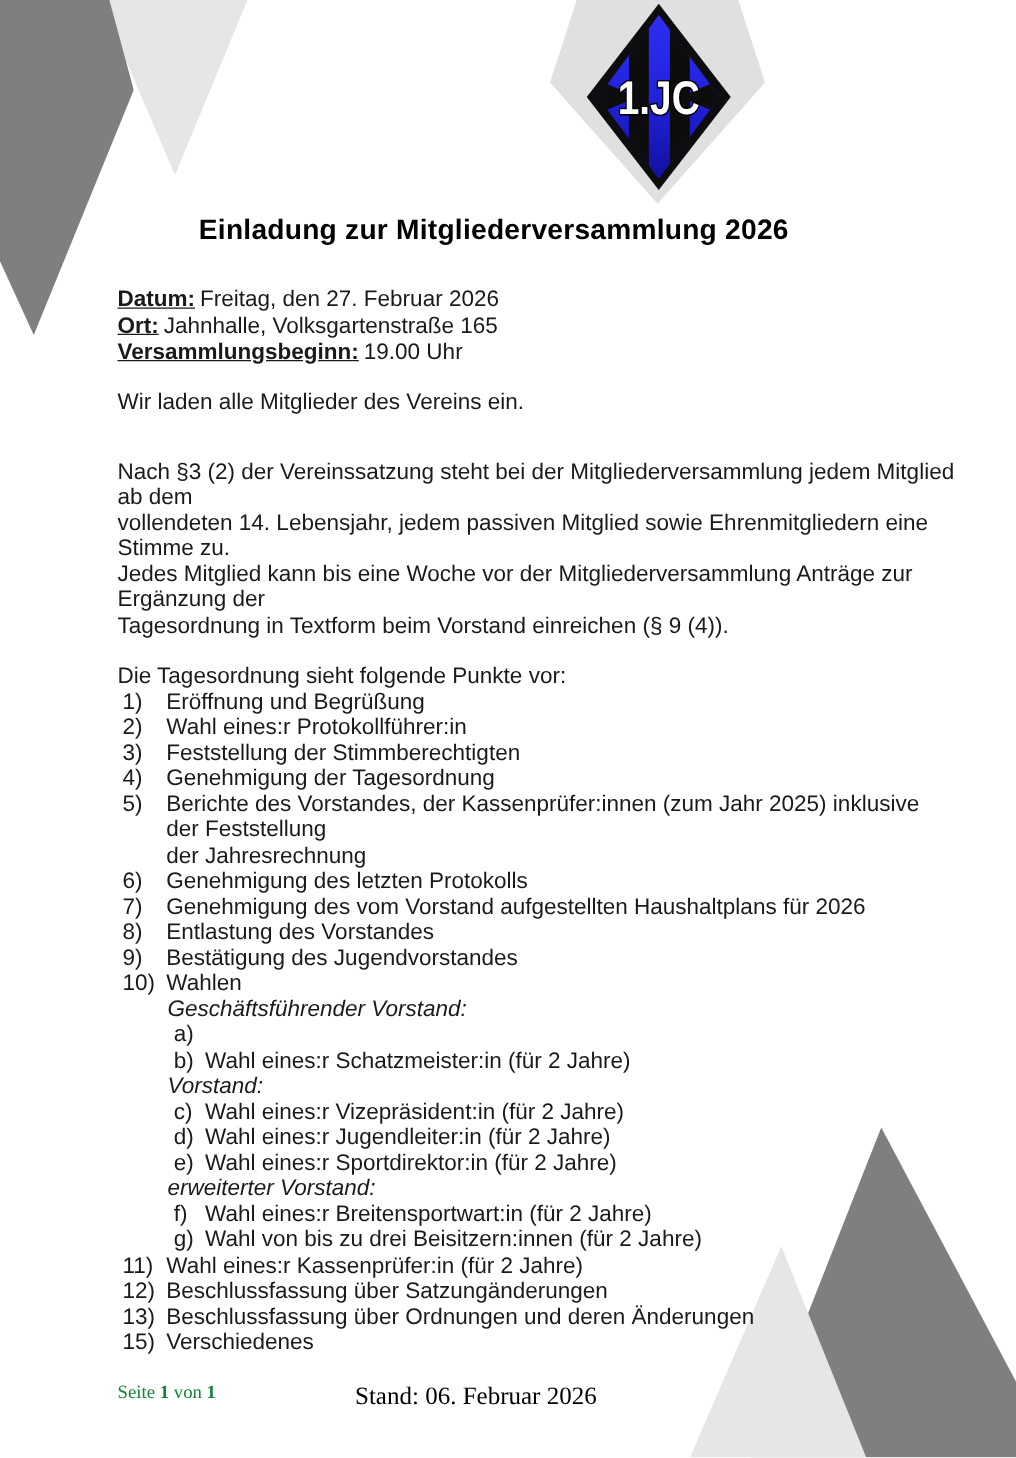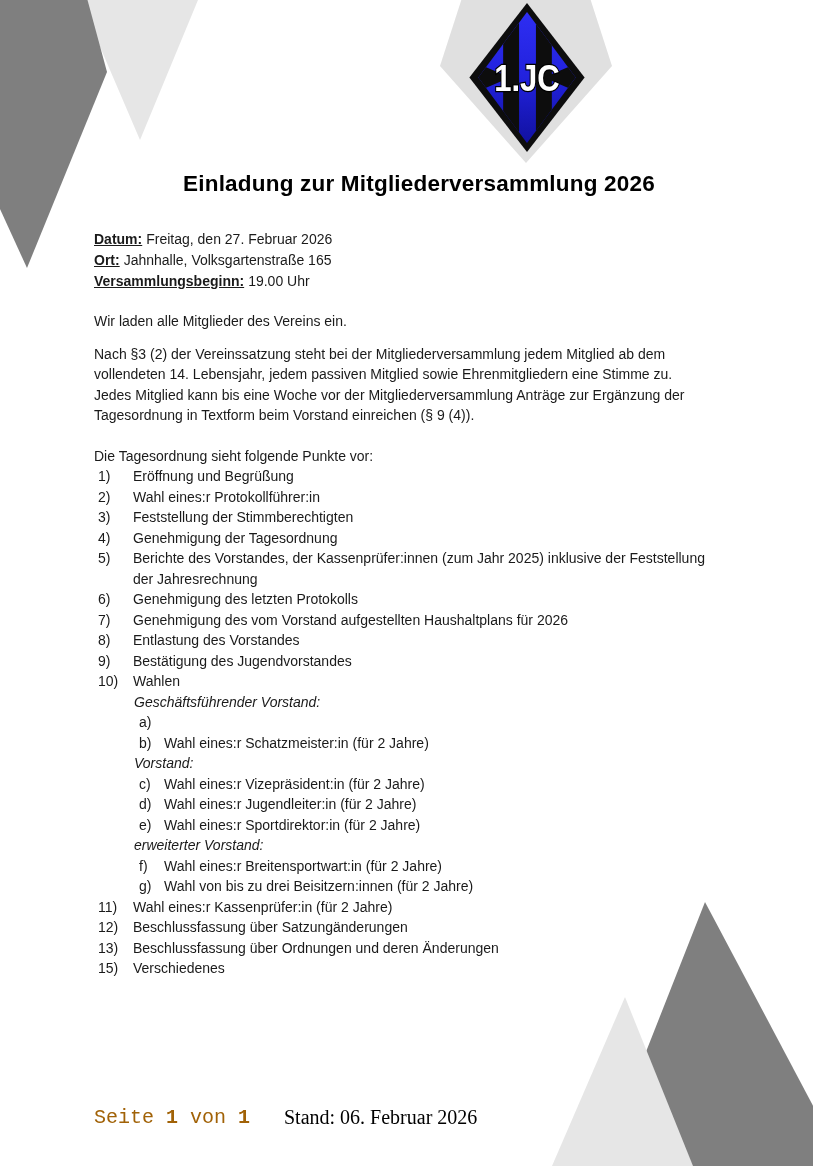--- a/index.html
+++ b/index.html
@@ -15,40 +15,40 @@
     clip-path:polygon(55px -120px,107px 72px,27px 268px,-50px 100px);}
   #logo-bg{left:410px;top:0;width:232px;height:170px;background:var(--logo-bg,#e0e0e0);
     clip-path:polygon(116px -200px,202px 66px,116px 163px,30px 66px);}
   #br-dark{left:560px;top:895px;width:253px;height:271px;background:var(--dark,#7f7f7f);
     clip-path:polygon(145px 7px,285px 271px,41px 271px);}
   #br-light{left:540px;top:990px;width:160px;height:176px;background:var(--light,#e6e6e6);
     clip-path:polygon(85px 7px,153px 176px,12px 176px);}
   #club-logo{position:absolute;left:469px;top:3px;width:116px;height:149px;}
 
   .title{position:absolute;top:171px;left:0;width:790px;text-align:center;
-    font-size:22.5px;font-weight:bold;letter-spacing:0.2px;color:#000;padding-left:24px;}
+    font-size:22.5px;font-weight:bold;letter-spacing:0.2px;color:#000;}
 
   .content{position:absolute;left:94px;top:0;width:672px;
-    font-size:14px;line-height:20.5px;padding-top:229px;}
+    font-size:18px;line-height:20.5px;padding-top:229px;}
   .meta-line{line-height:21px;}
   .meta-label{font-weight:bold;text-decoration:underline;margin-right:4px;}
   .intro{margin-top:19px;}
-  .para{margin-top:12px;white-space:pre-line;}
+  .para{margin-top:35px;white-space:pre-line;}
   .agenda-intro{margin-top:20px;}
   .agenda{margin-top:0;}
   .agenda-row{display:flex;align-items:flex-start;}
   .agenda-row .num{flex:0 0 35px;padding-left:4px;}
   .agenda-row .txt{white-space:pre-line;flex:1 1 auto;}
   .agenda-row.subitem{padding-left:45px;}
   .agenda-row.subitem .num{flex:0 0 25px;padding-left:0;}
   .agenda-row.subheader{padding-left:40px;font-style:italic;}
   .signature{margin-top:20px;}
 
   .footer-pageinfo{position:absolute;left:94px;top:1106px;
-    font-family:Liberation Mono, monospace;font-size:20px;color:#a16207;}
+    font-family:Liberation Serif, serif;font-size:15px;color:#15803d;}
   .footer-stand{position:absolute;left:284px;top:1106px;
     font-family:"Liberation Serif",serif;font-size:20px;color:#000;}
 </style>
 </head>
 <body style="--dark: #7f7f7f; --light: #e6e6e6; --logo-bg: #e0e0e0; --ink: #1a1a1a;">
 
 <div class="shape" id="tl-light"></div>
 <div class="shape" id="tl-dark"></div>
 <div class="shape" id="logo-bg"></div>
 <div class="shape" id="br-dark"></div>

